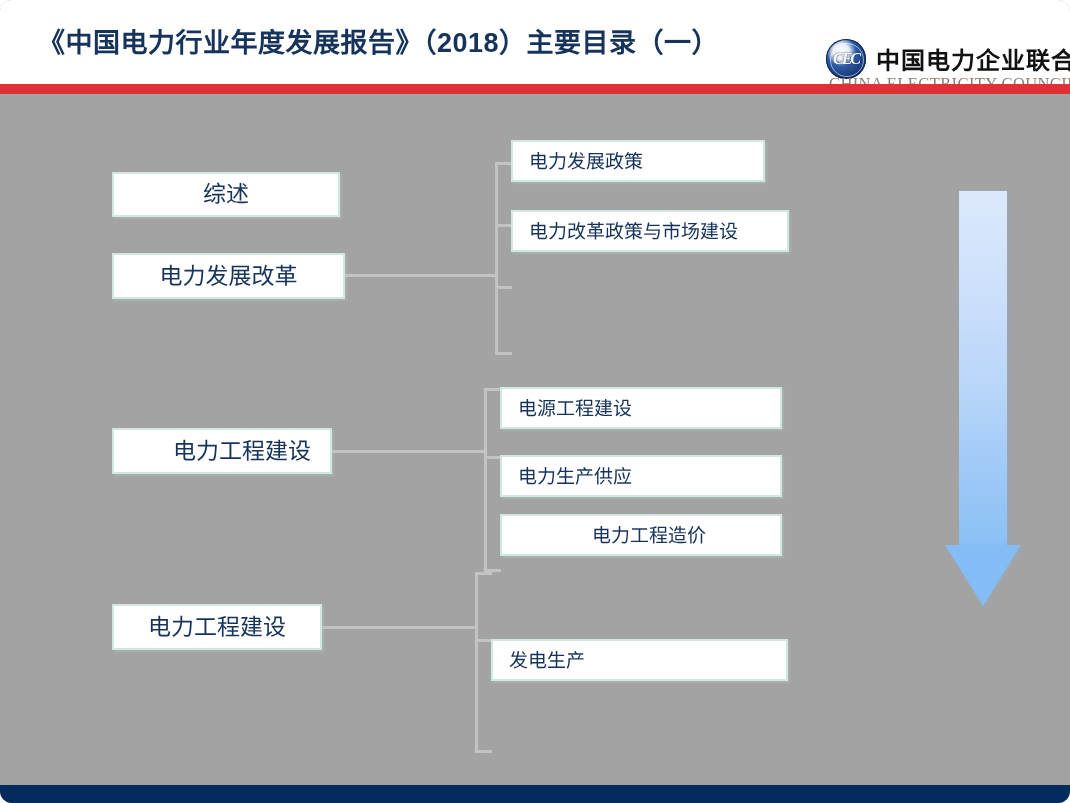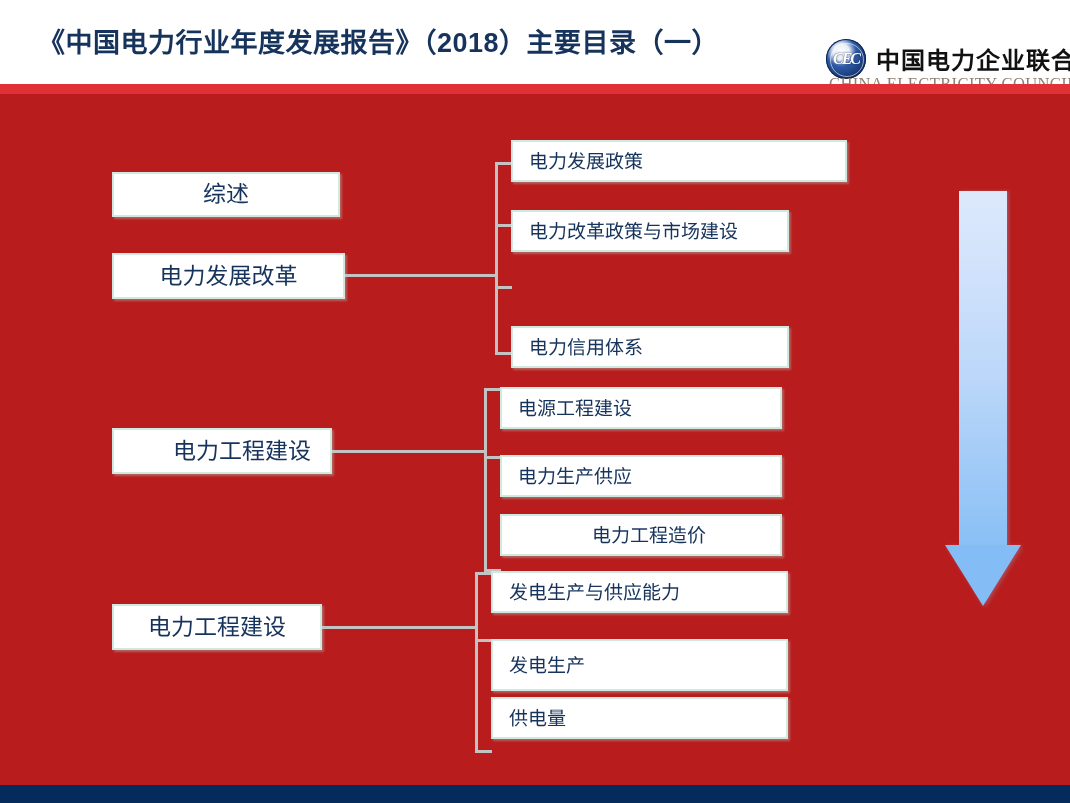--- a/index.html
+++ b/index.html
@@ -8,22 +8,23 @@
     padding: 0;
     background: #ffffff;
   }
   body {
     font-family: "Liberation Sans", "DejaVu Sans", sans-serif;
   }
   #slide {
     position: relative;
     width: 1070px;
     height: 803px;
-    background: #b91c1c;
+    background: #a3a3a3;
     overflow: hidden;
+    border-radius: 12px;
   }
 
   
   #header {
     position: absolute;
     left: 0;
     top: 0;
     width: 1070px;
     height: 84px;
     background: #ffffff;
@@ -225,28 +226,25 @@
       <span class="label">电力发展改革</span>
     </div>
 
     <div class="conn h" style="left:345px; top:180px; width:153px;"></div>
     <div class="conn v" style="left:495px; top:68px; height:193px;"></div>
     <div class="conn h" style="left:495px; top:68px; width:17px;"></div>
     <div class="conn h" style="left:495px; top:130px; width:17px;"></div>
     <div class="conn h" style="left:495px; top:192px; width:17px;"></div>
     <div class="conn h" style="left:495px; top:258px; width:17px;"></div>
 
-    <div class="node child" style="left:511px; top:46px; width:336px; height:42px;">
+    <div class="node child" style="left:511px; top:46px; width:254px; height:42px;">
       <span class="label">电力发展政策</span>
     </div>
     <div class="node child" style="left:511px; top:116px; width:278px; height:42px;">
       <span class="label">电力改革政策与市场建设</span>
-    </div>
-    <div class="node child" style="left:511px; top:232px; width:278px; height:42px;">
-      <span class="label">电力信用体系</span>
     </div>
 
     <div class="node parent" style="left:112px; top:334px; width:220px; height:46px;padding-left:40px;">
       <span class="label">电力工程建设</span>
     </div>
 
     <div class="conn h" style="left:332px; top:356px; width:153px;"></div>
     <div class="conn v" style="left:484px; top:294px; height:184px;"></div>
     <div class="conn h" style="left:484px; top:294px; width:17px;"></div>
     <div class="conn h" style="left:484px; top:362px; width:17px;"></div>
@@ -265,28 +263,22 @@
     <div class="node parent" style="left:112px; top:510px; width:210px; height:46px;">
       <span class="label">电力工程建设</span>
     </div>
 
     <div class="conn h" style="left:322px; top:532px; width:154px;"></div>
     <div class="conn v" style="left:475px; top:478px; height:181px;"></div>
     <div class="conn h" style="left:475px; top:478px; width:17px;"></div>
     <div class="conn h" style="left:475px; top:545px; width:17px;"></div>
     <div class="conn h" style="left:475px; top:656px; width:17px;"></div>
 
-    <div class="node child" style="left:491px; top:477px; width:297px; height:42px;">
-      <span class="label">发电生产与供应能力</span>
-    </div>
-    <div class="node child" style="left:491px; top:545px; width:297px; height:52px;">
+    <div class="node child" style="left:491px; top:545px; width:297px; height:42px;">
       <span class="label">发电生产</span>
-    </div>
-    <div class="node child" style="left:491px; top:603px; width:297px; height:42px;">
-      <span class="label">供电量</span>
     </div>
 
   </div>
 
   <div id="down-arrow">
     <div class="shaft"></div>
     <div class="head"></div>
   </div>
 
   <div id="footer-bar"></div>

